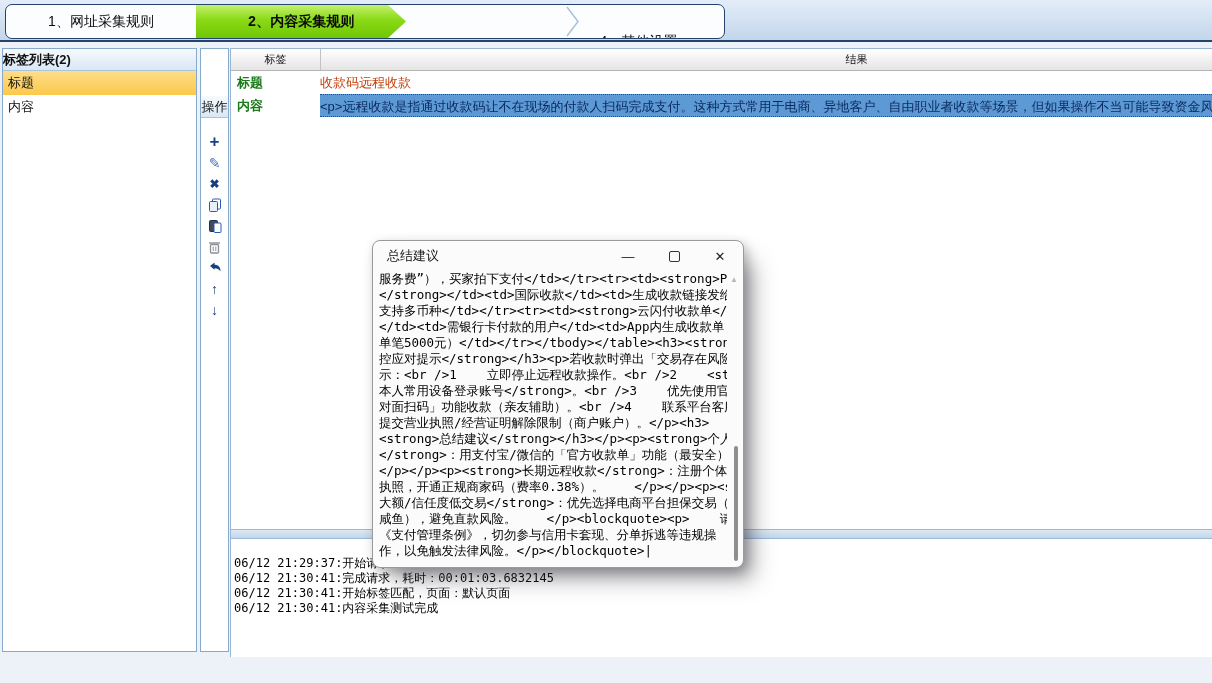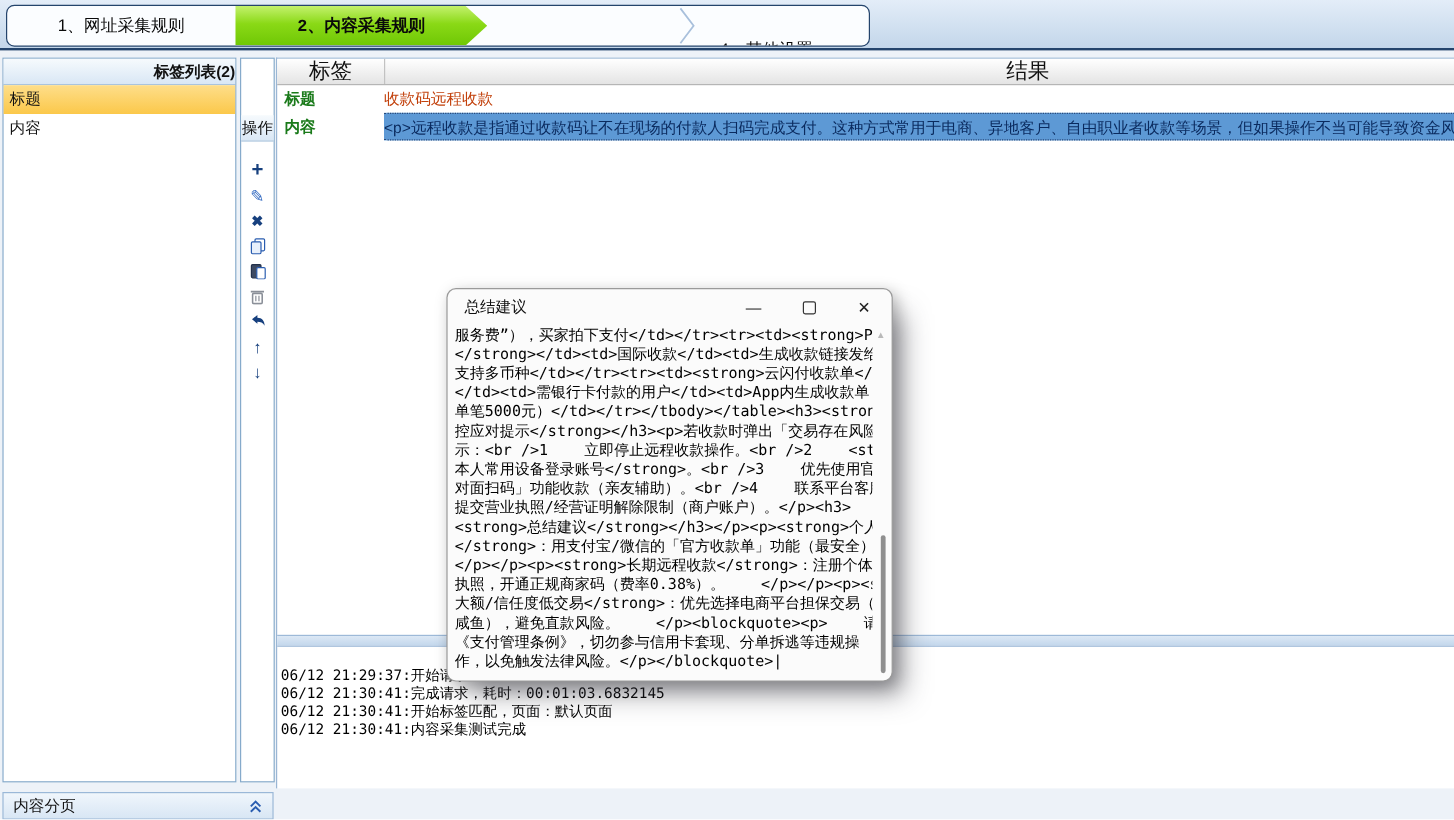--- a/index.html
+++ b/index.html
@@ -18,41 +18,41 @@
   .t1{left:0;width:190px;}
   .t2{left:190px;width:210px;}
   .t3{left:400px;width:160px;}
   .t4{left:556px;width:153px;margin-top:20px;}
   .sep{position:absolute;left:560px;top:1px;}
 
   
   .leftpanel{position:absolute;left:2px;top:48px;width:195px;height:604px;background:#fff;
              border:1px solid #86aacb;box-sizing:border-box;}
   .lp-header{height:21px;line-height:21px;background:linear-gradient(#f6fafd,#d9e7f5);
-             border-bottom:1px solid #aac4dc;font-weight:bold;text-align:right;font-size:13px;}
+             border-bottom:1px solid #aac4dc;font-weight:bold;text-align:left;font-size:13px;}
   .lp-item{height:24px;line-height:24px;padding-left:5px;font-size:13px;cursor:pointer;}
   .lp-item.selected{background:linear-gradient(#fede8a,#fbc84a);}
 
   
   .ops{position:absolute;left:200px;top:48px;width:29px;height:604px;background:#fff;
        border:1px solid #86aacb;box-sizing:border-box;}
   .ops-header{height:21px;line-height:21px;background:linear-gradient(#f6fafd,#d9e7f5);
               border-bottom:1px solid #aac4dc;text-align:center;font-size:13px;margin-top:47px;}
   .ops-icons{display:flex;flex-direction:column;align-items:center;padding-top:14px;}
   .op{height:20px;width:100%;display:flex;align-items:center;justify-content:center;cursor:pointer;margin-bottom:1px;}
   .g-add{color:#17407e;font-weight:bold;font-size:17px;line-height:14px;}
   .g-edit{color:#3a6fc4;font-size:14px;}
   .g-del{color:#17407e;font-size:12px;font-weight:bold;}
   .g-arrow{color:#17407e;font-size:14px;font-weight:bold;}
 
   
   .main{position:absolute;left:230px;top:48px;width:982px;height:609px;background:#fff;
         border-top:1px solid #9ab6d4;border-left:1px solid #9ab6d4;box-sizing:border-box;}
   .thead{display:flex;height:21px;background:linear-gradient(#ffffff,#e4e4e4);
-         border-bottom:1px solid #b5b5b5;font-size:18px;}
+         border-bottom:1px solid #b5b5b5;font-size:11px;}
   .th{line-height:21px;text-align:center;}
   .th-tag{width:89px;border-right:1px solid #c2c2c2;}
   .th-result{flex:1;text-indent:180px;}
   .trow{display:flex;height:23px;font-size:13px;align-items:stretch;}
   .td{line-height:23px;white-space:nowrap;overflow:hidden;}
   .td-tag{width:89px;padding-left:6px;color:#1a7a1a;font-weight:bold;box-sizing:border-box;}
   .td-result{flex:1;color:#c2410c;}
   .td-result.sel{background:#5d99d5;color:#0a2a5e;border-top:1px dotted #2a4a7a;
                  border-bottom:1px dotted #2a4a7a;box-sizing:border-box;}
 
@@ -158,27 +158,20 @@
 
   <div class="splitter"></div>
 
   <div class="logs">
     <div class="log-line">06/12 21:29:37:开始请求</div>
     <div class="log-line">06/12 21:30:41:完成请求，耗时：00:01:03.6832145</div>
     <div class="log-line">06/12 21:30:41:开始标签匹配，页面：默认页面</div>
     <div class="log-line">06/12 21:30:41:内容采集测试完成</div>
   </div>
 
-  <div class="footerbar">
-    <span>内容分页</span>
-    <svg width="12" height="12" viewBox="0 0 12 12">
-        <path d="M2 6 L6 2 L10 6" fill="none" stroke="#2a5db0" stroke-width="1.6"></path>
-        <path d="M2 10.5 L6 6.5 L10 10.5" fill="none" stroke="#2a5db0" stroke-width="1.6"></path>
-      </svg>
-  </div>
 
   <div class="dialog">
     <div class="dlg-titlebar">
       <span class="dlg-title">总结建议</span>
       <div class="dlg-controls">
         <div class="dlg-btn">
             <span>—</span>
           </div>
         <div class="dlg-btn">
             <span class="maxbox"></span>

